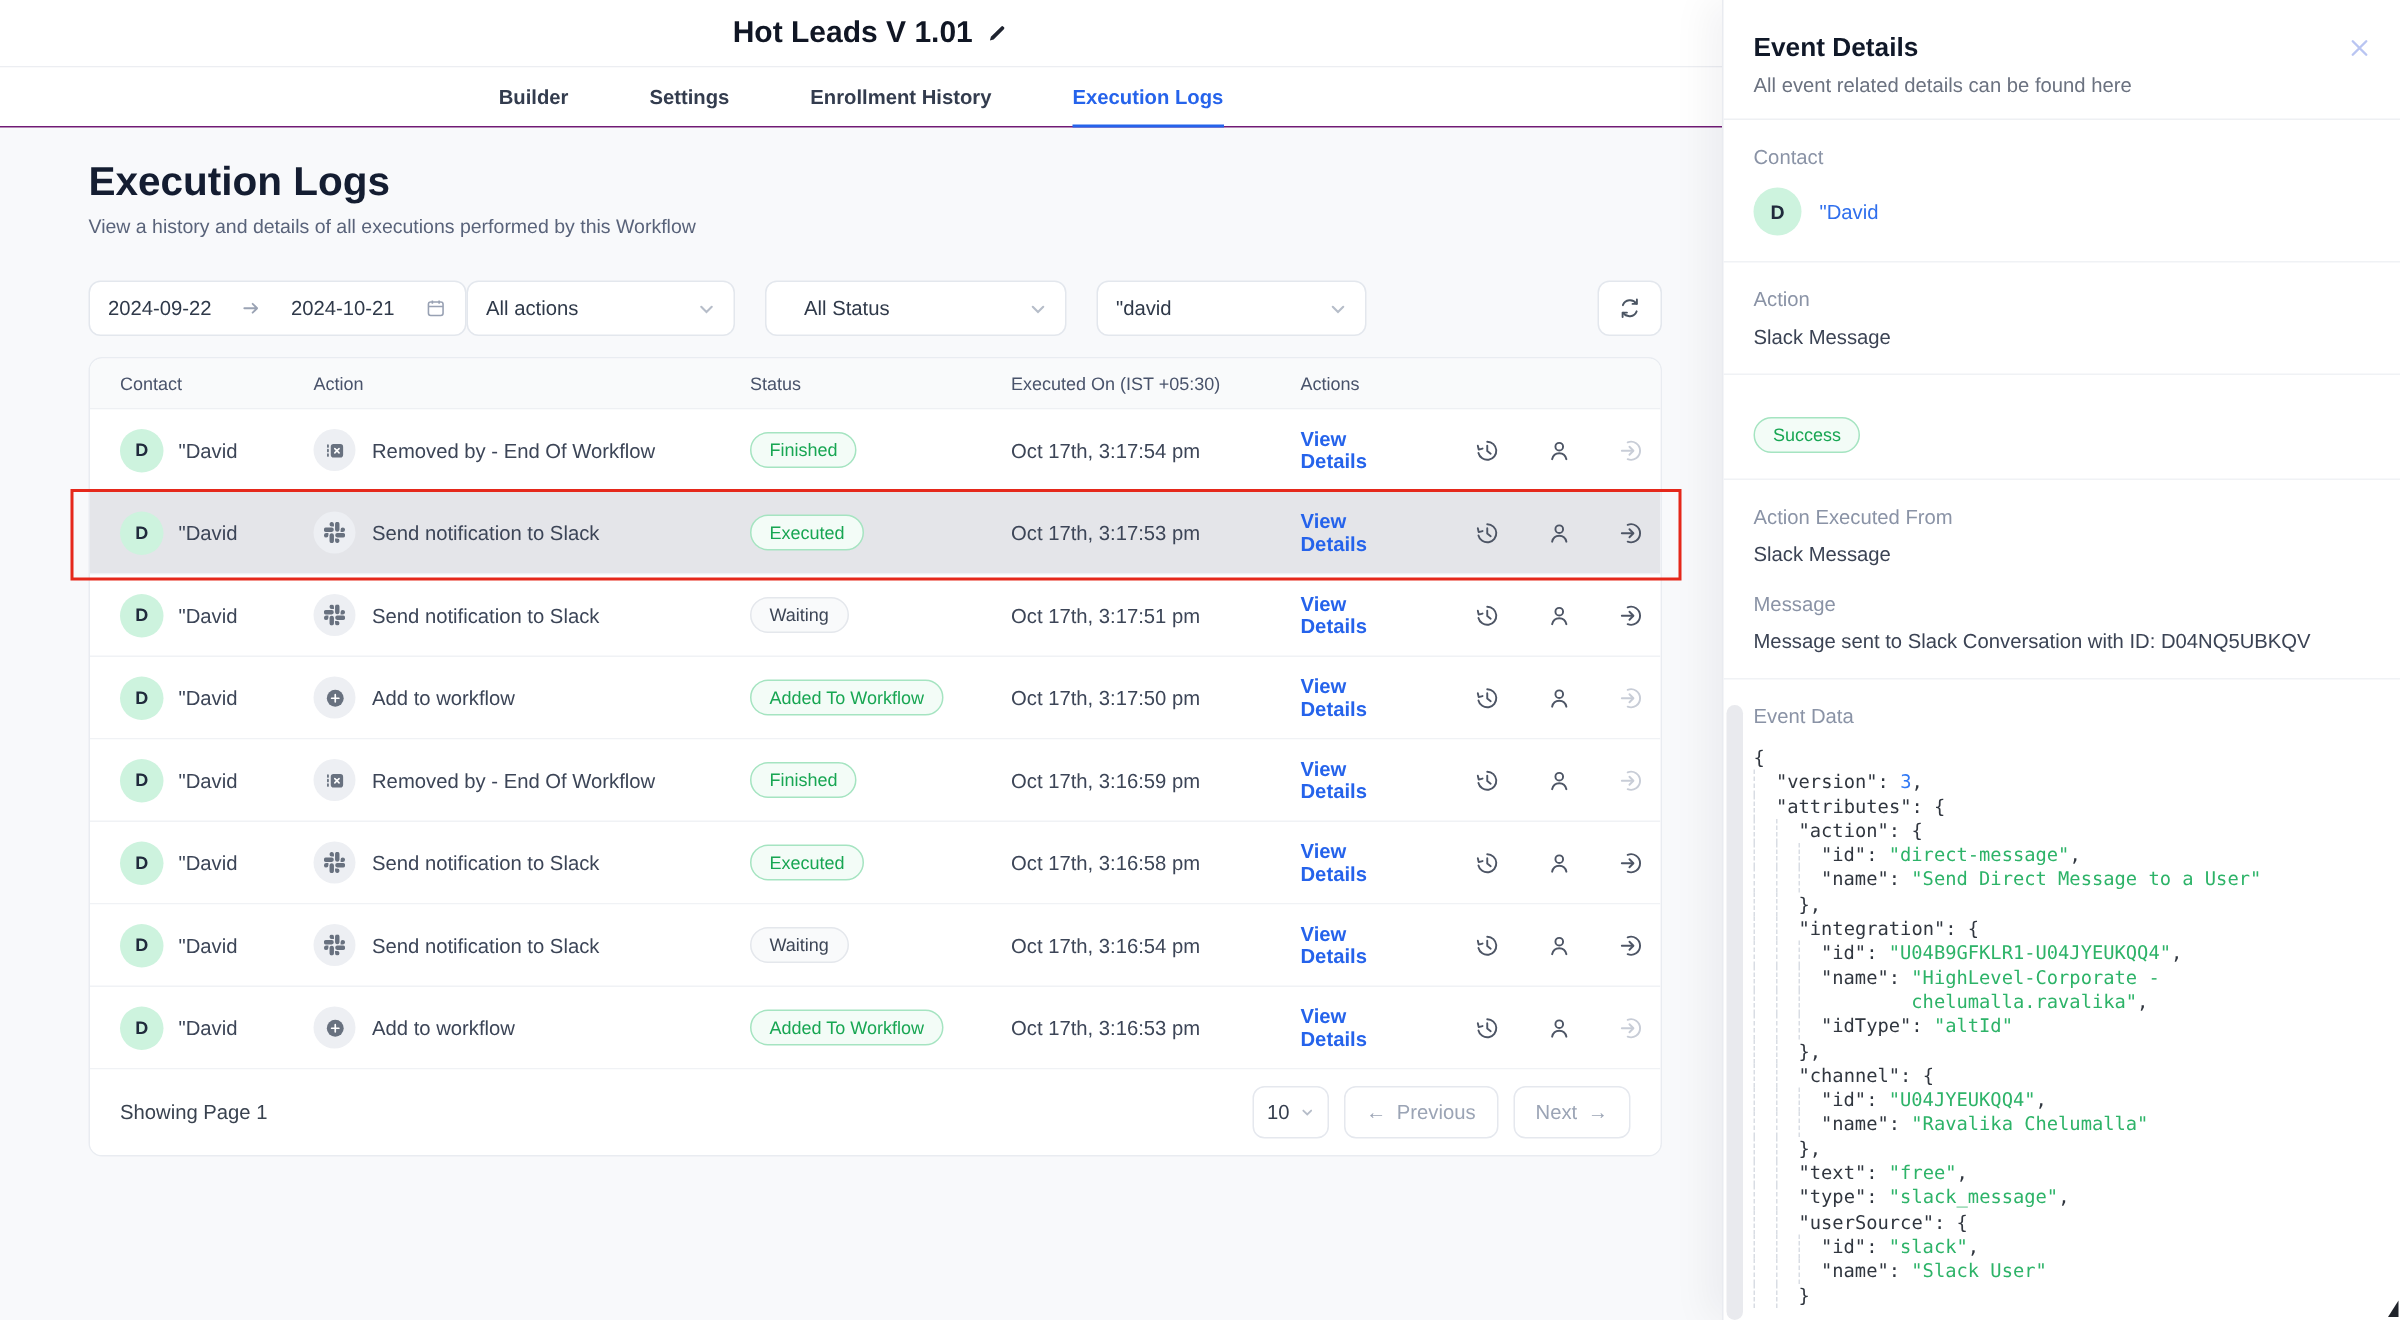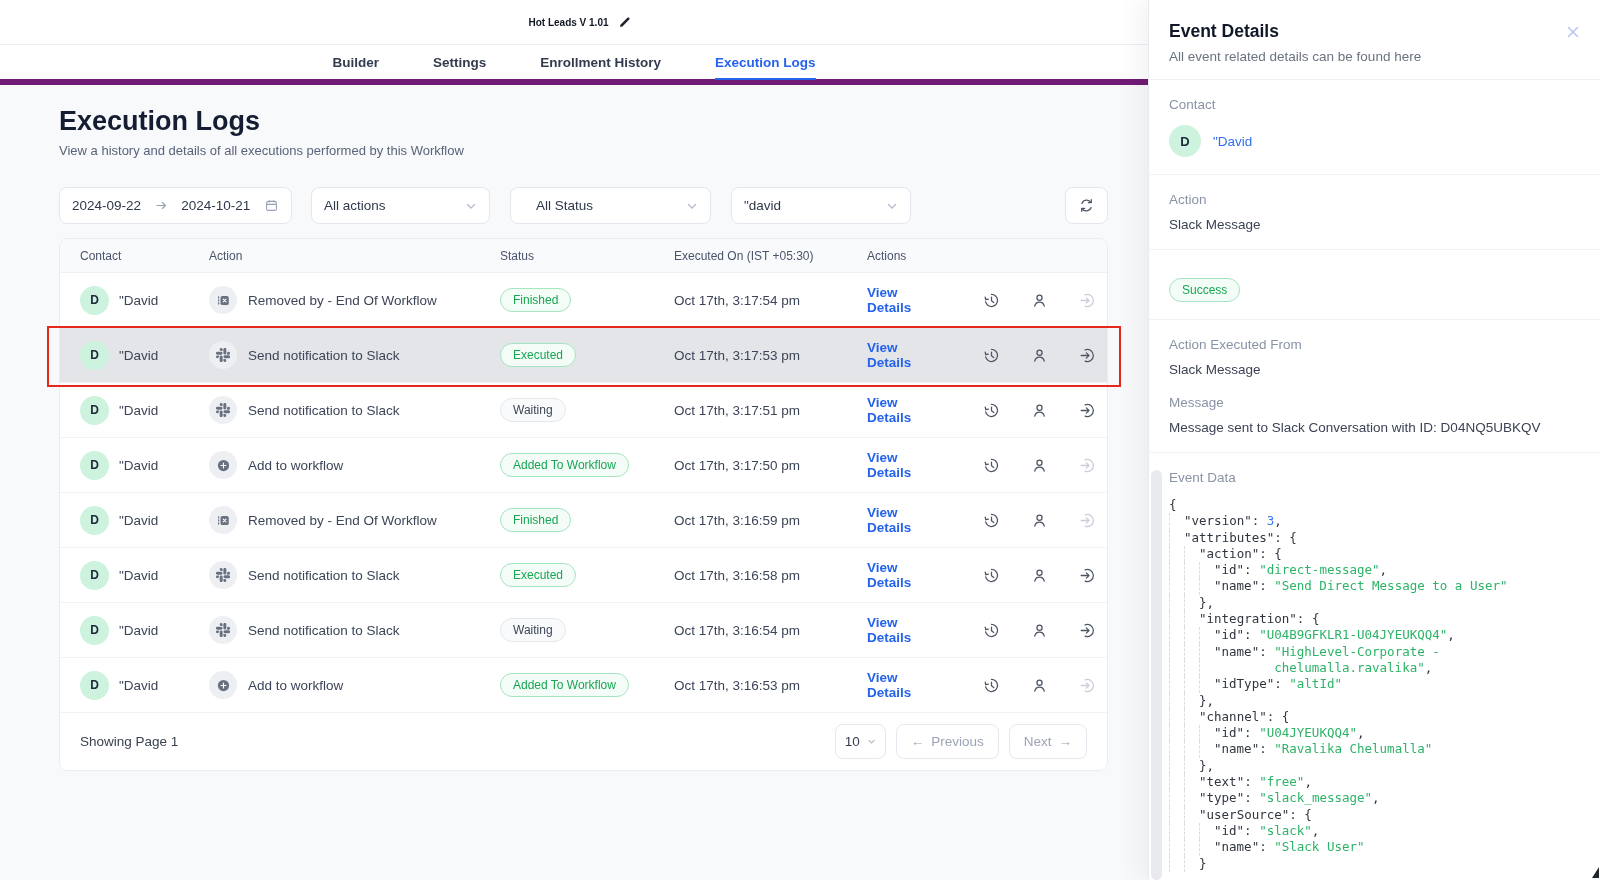--- a/index.html
+++ b/index.html
@@ -3,35 +3,35 @@
 <meta charset="utf-8">
 <style>
   * { margin:0; padding:0; box-sizing:border-box; }
   html,body { width:1600px; height:880px; overflow:hidden; background:#f8f9fb;
               font-family:"Liberation Sans", sans-serif; }
 
   
   .main { position:absolute; left:0; top:0; width:1148px; height:880px; }
   .topbar { position:absolute; left:0; top:0; width:100%; height:45px; background:#fff;
             border-bottom:1px solid #eceef2; display:flex; align-items:center; justify-content:center; gap:9px; }
-  .wf-title { font-size:10px; font-weight:700; color:#101624;margin-left:11px; }
+  .wf-title { font-size:20px; font-weight:700; color:#101624;margin-left:11px; }
   .tabsbar { position:absolute; left:0; top:45px; width:100%; height:40px; background:#fff;
-             border-bottom:6px solid #701a75; display:flex; align-items:stretch; justify-content:center; gap:54px; }
+             border-bottom:1px solid #701a75; display:flex; align-items:stretch; justify-content:center; gap:54px; }
   .tab { display:flex; align-items:center; font-size:13.5px; font-weight:600; color:#333c4e; cursor:pointer; position:relative; }
   .tab.active { color:#2563eb; }
   .tab.active::after { content:""; position:absolute; left:0; right:0; bottom:-1px; height:2px; background:#2563eb; }
 
   .h1 { position:absolute; left:59px; top:106px; font-size:27px; font-weight:700; color:#141d31; }
   .sub { position:absolute; left:59px; top:143px; font-size:13px; color:#59637a; }
 
   
   .ctrl { position:absolute; top:187px; height:37px; background:#fff; border:1px solid #e3e7ed;
           border-radius:8px; display:flex; align-items:center; padding:0 12px; font-size:13.5px; color:#2f3949; }
   .ctrl .chev { margin-left:auto; }
-  .daterange { left:59px; width:233px; justify-content:space-between; }
+  .daterange { left:59px; width:252px; justify-content:space-between; }
   .sel-actions { left:311px; width:179px; }
   .sel-status { left:510px; width:201px;padding-left:25px; }
   .sel-search { left:731px; width:180px; }
   .refresh { left:1065px; width:43px; justify-content:center; padding:0; cursor:pointer; }
 
   
   .card { position:absolute; left:59px; top:238px; width:1049px; background:#fff;
           border:1px solid #e9ecf1; border-radius:9px; overflow:hidden; }
   .grid { display:grid; grid-template-columns:129px 291px 174px 193px 1fr; align-items:center; padding-left:20px; }
   .thead { height:34px; background:#f9fafb; border-bottom:1px solid #eef0f3; }

